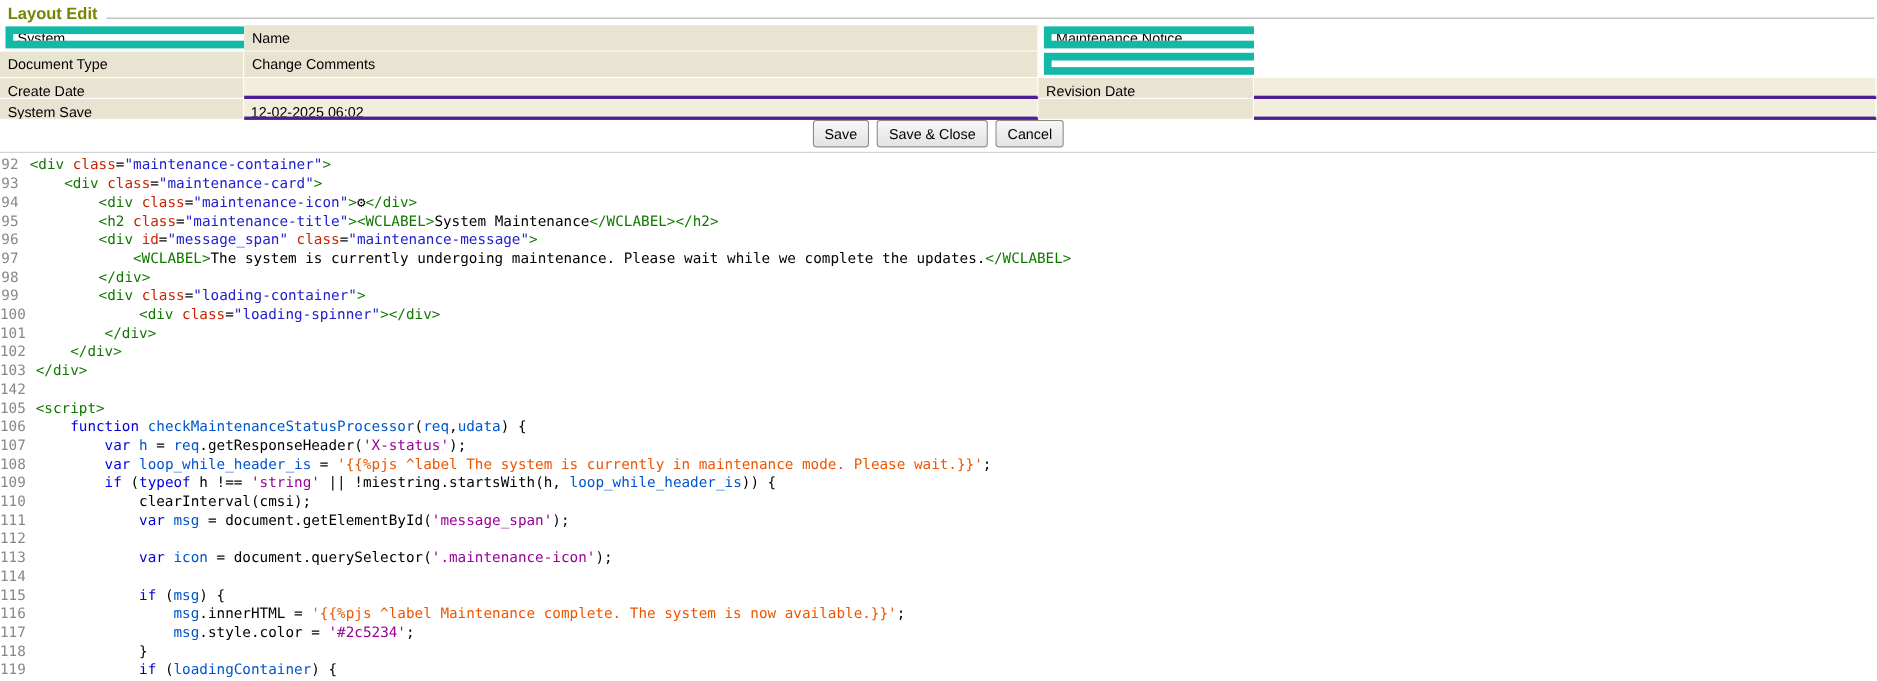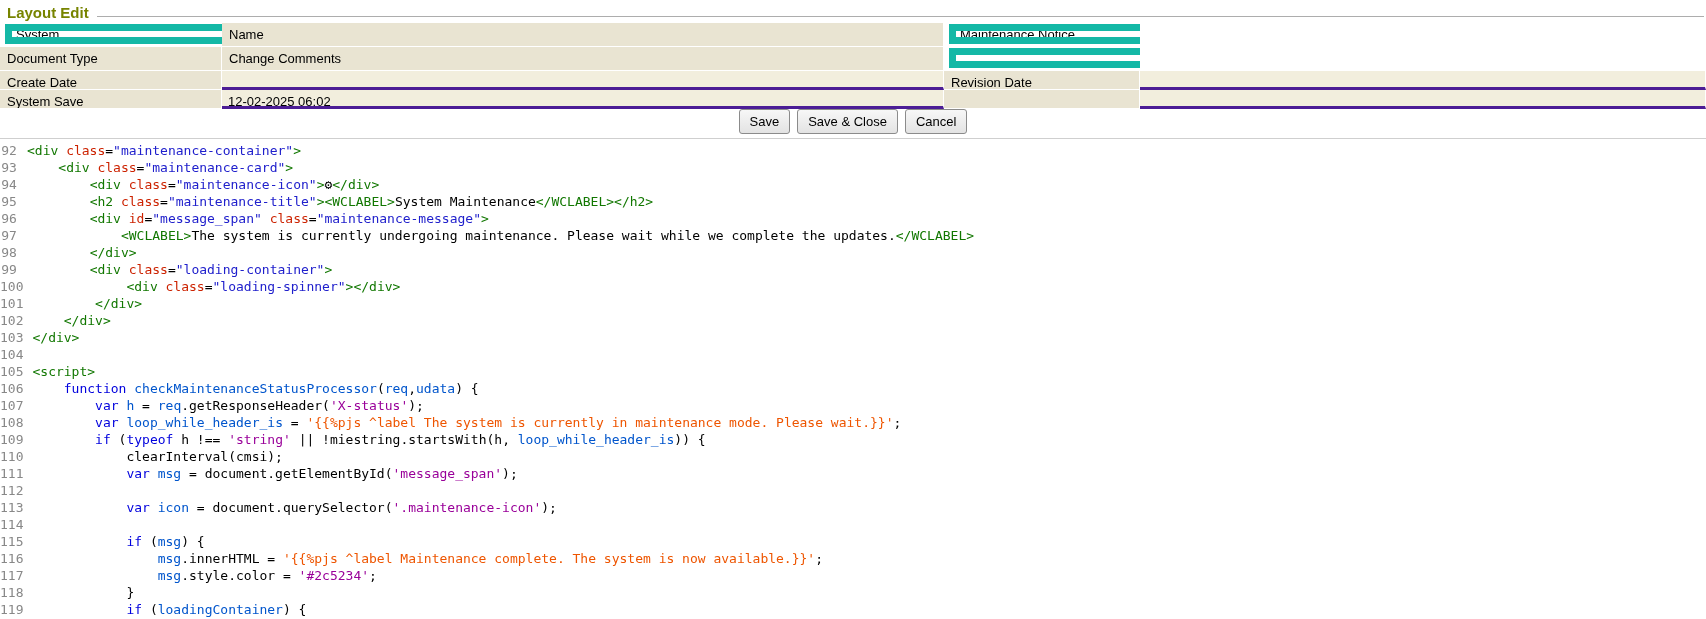--- a/index.html
+++ b/index.html
@@ -134,21 +134,21 @@
         </div>
         <div class="code-line">
           <span class="line-number">102</span>
           <span class="code-text"><span class="tok-p">    </span><span class="tok-t">&lt;/div&gt;</span></span>
         </div>
         <div class="code-line">
           <span class="line-number">103</span>
           <span class="code-text"><span class="tok-t">&lt;/div&gt;</span></span>
         </div>
         <div class="code-line">
-          <span class="line-number">104</span>
+          <span class="line-number">142</span>
           <span class="code-text"></span>
         </div>
         <div class="code-line">
           <span class="line-number">105</span>
           <span class="code-text"><span class="tok-t">&lt;script&gt;</span></span>
         </div>
         <div class="code-line">
           <span class="line-number">106</span>
           <span class="code-text"><span class="tok-p">    </span><span class="tok-k">function </span><span class="tok-d">checkMaintenanceStatusProcessor</span><span class="tok-p">(</span><span class="tok-d">req</span><span class="tok-p">,</span><span class="tok-d">udata</span><span class="tok-p">) {</span></span>
         </div>

